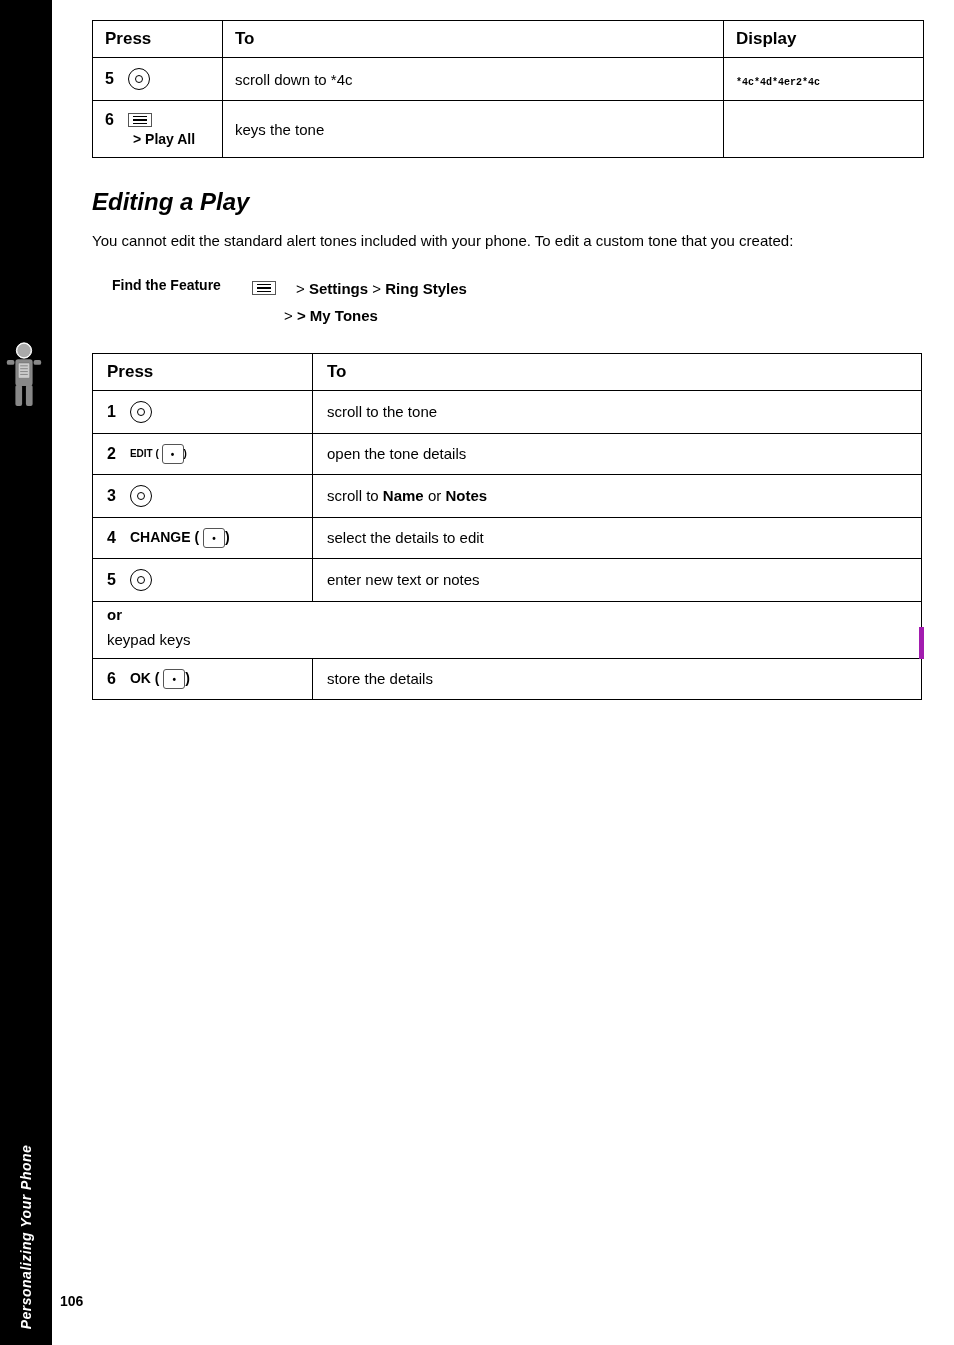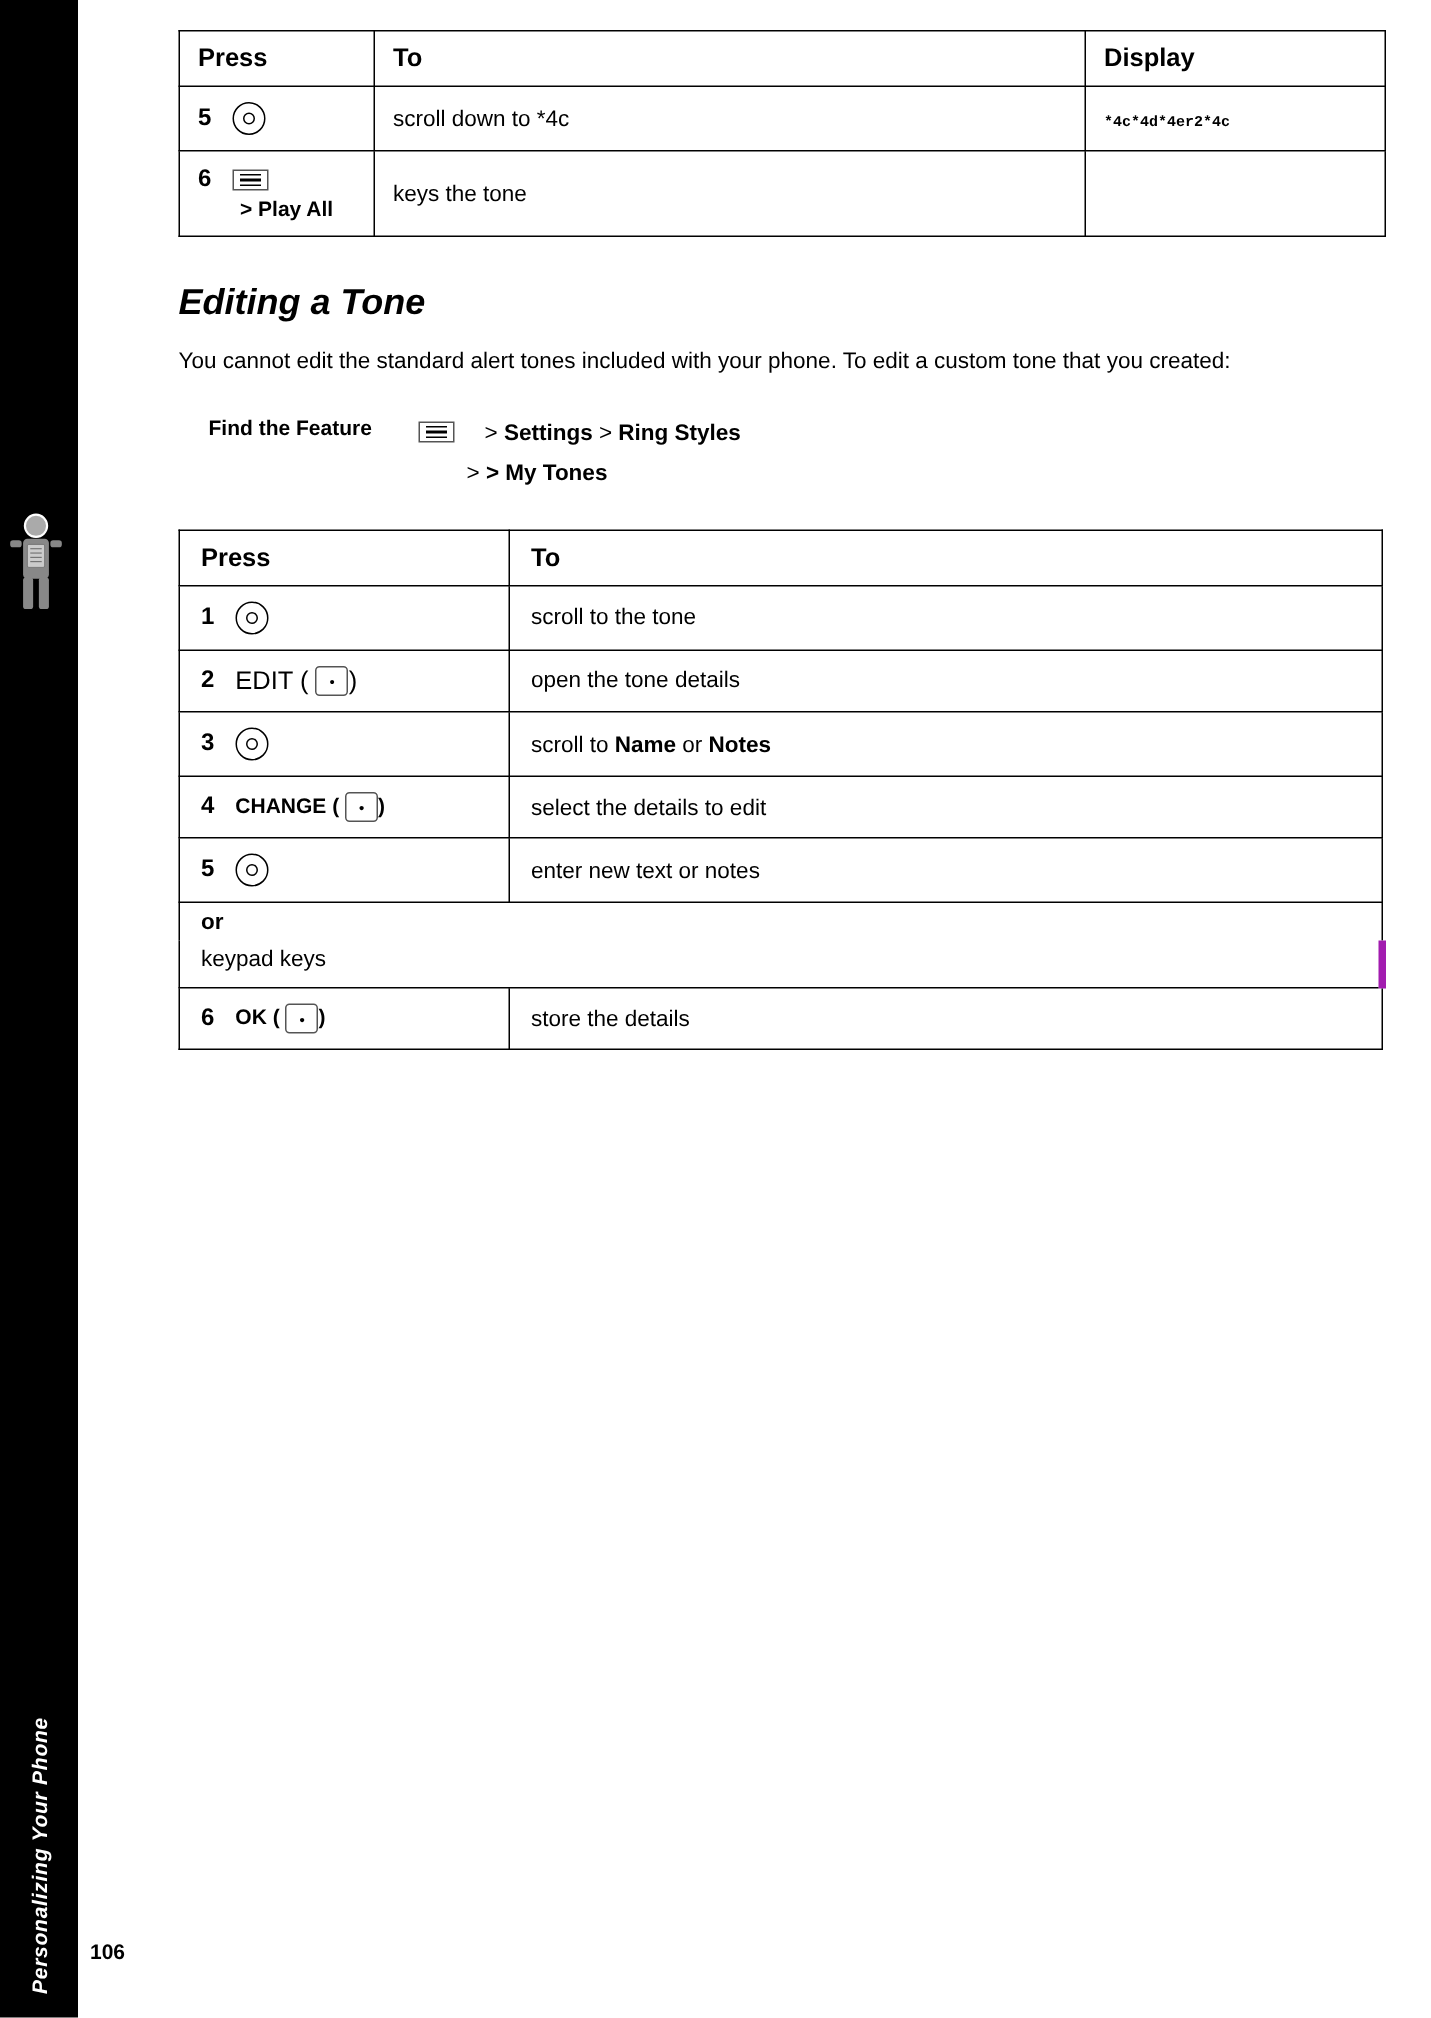--- a/index.html
+++ b/index.html
@@ -48,22 +48,21 @@
       color: #fff;
       font-style: italic;
       font-weight: bold;
       font-size: 14px;
       letter-spacing: 0.5px;
     }
 
     
     .main-content {
       flex: 1;
-      padding: 20px 30px 40px 30px;
-      margin-left: 37px;
+      padding: 20px 30px 40px 40px;
     }
 
     
     .top-table {
       width: 100%;
       border-collapse: collapse;
       margin-bottom: 30px;
       border: 1.5px solid #000;
     }
 
@@ -337,21 +336,21 @@
               </div>
               <div style="margin-left: 28px; font-weight: bold; font-size: 14px; text-align: right;">&gt; Play All</div>
             </div>
           </td>
           <td>keys the tone</td>
           <td></td>
         </tr>
       </tbody>
     </table>
 
-    <div class="section-heading">Editing a Tone</div>
+    <div class="section-heading">Editing a Play</div>
 
     <p class="section-intro">You cannot edit the standard alert tones included with your phone. To edit a custom tone that you created:</p>
 
     <div class="find-feature-block">
       <div class="find-feature-label">Find the Feature</div>
       <div class="find-feature-path">
         <div style="display: flex; align-items: center; gap: 20px;">
           <span class="icon-menu">
             <span class="icon-menu-lines">
               <span></span>
@@ -387,21 +386,21 @@
               <span class="icon-circle"></span>
             </div>
           </td>
           <td>scroll to the tone</td>
         </tr>
 
         <tr>
           <td>
             <div class="press-cell">
               <span class="row-num">2</span>
-              <span style="font-weight: normal; font-size: 17px;">EDIT (
+              <span style="font-weight: bold; font-size: 10px;">EDIT (
                 <span class="icon-softkey">
                     <span class="icon-softkey-dot"></span>
                   </span>)
               </span>
             </div>
           </td>
           <td>open the tone details</td>
         </tr>
 
         <tr>

